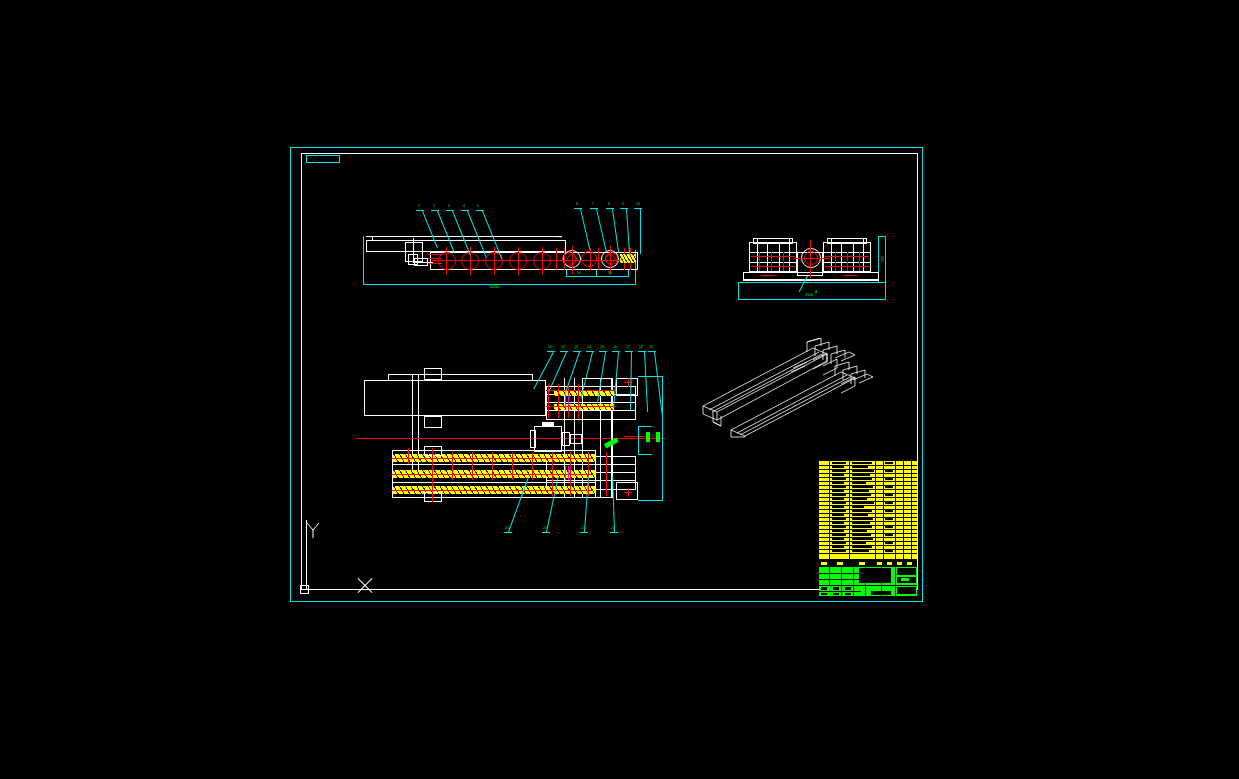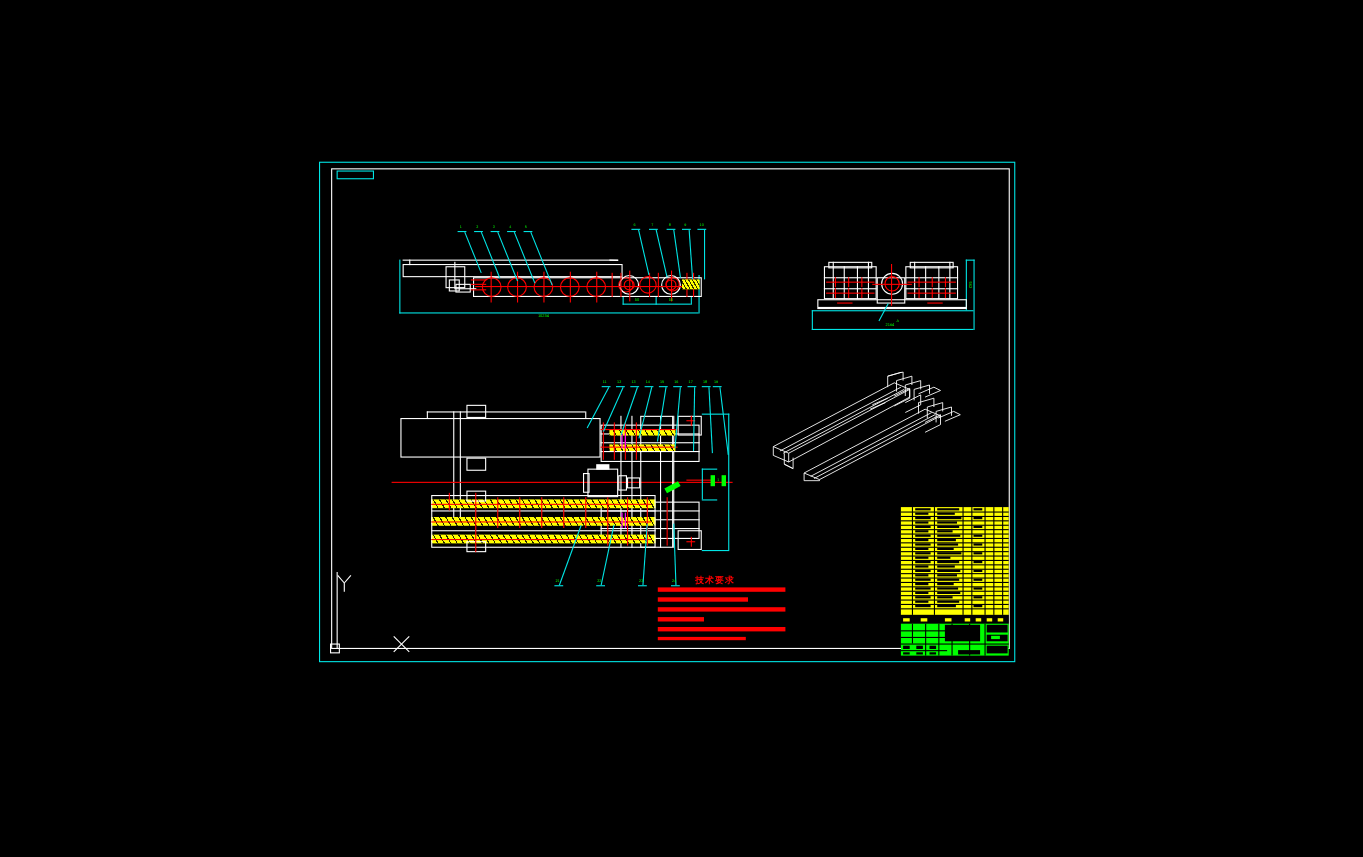--- a/index.html
+++ b/index.html
@@ -392,29 +392,20 @@
         <polyline points="156,46 156,36 170,32 170,40"></polyline>
         <polyline points="146,46 160,39 160,48 146,55"></polyline>
         <polyline points="158,42 172,36 178,39 164,45"></polyline>
 
         <polyline points="98,30 112,24"></polyline>
         <polyline points="96,34 110,28"></polyline>
       </g>
     </svg>
   </div>
 
-  <div class="abs" style="left:598px;top:522px;width:120px;height:62px;">
-    <div class="note-head abs" style="left:34px;top:0px;">技术要求</div>
-    <div class="note-bar abs" style="left:0px;top:12px;width:116px;height:4px;"></div>
-    <div class="note-bar abs" style="left:0px;top:21px;width:82px;height:4px;"></div>
-    <div class="note-bar abs" style="left:0px;top:30px;width:116px;height:4px;"></div>
-    <div class="note-bar abs" style="left:0px;top:39px;width:42px;height:4px;"></div>
-    <div class="note-bar abs" style="left:0px;top:48px;width:116px;height:4px;"></div>
-    <div class="note-bar abs" style="left:0px;top:57px;width:80px;height:3px;"></div>
-  </div>
 
   <div class="abs" style="left:819px;top:461px;width:98px;height:135px;">
 
     <div class="abs bom" style="left:0;top:0;width:98px;height:98px;">
 
       <div class="bom-row" style="left:0;top:4px;width:98px;height:1px;"></div>
       <div class="bom-row" style="left:0;top:8px;width:98px;height:1px;"></div>
       <div class="bom-row" style="left:0;top:12px;width:98px;height:1px;"></div>
       <div class="bom-row" style="left:0;top:16px;width:98px;height:1px;"></div>
       <div class="bom-row" style="left:0;top:20px;width:98px;height:1px;"></div>

